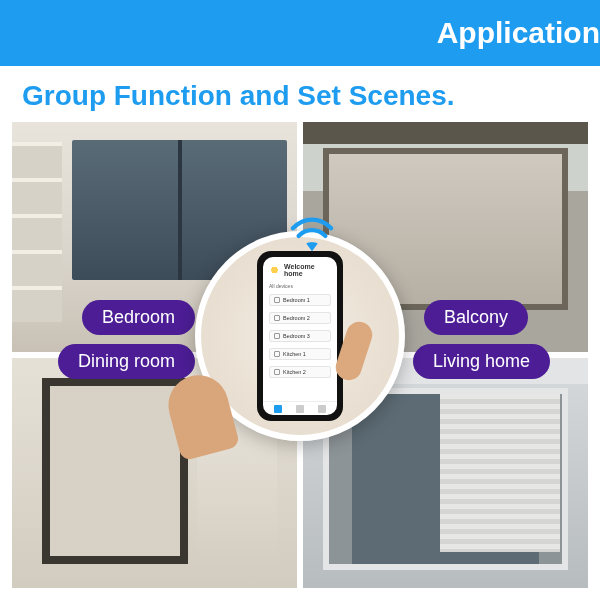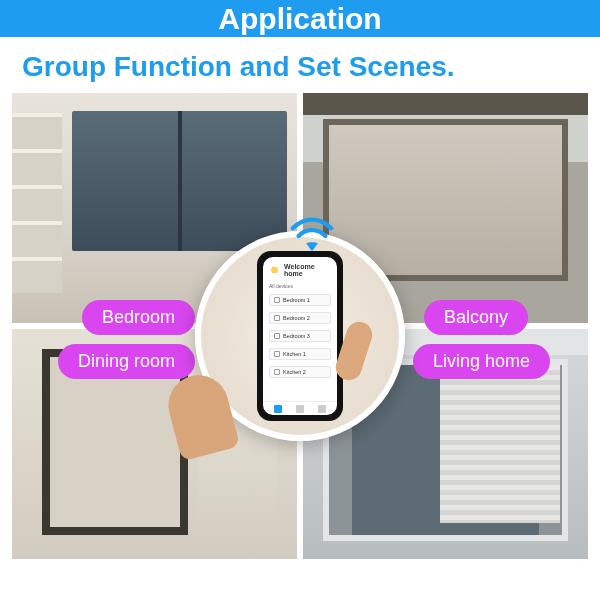--- a/index.html
+++ b/index.html
@@ -6,28 +6,28 @@
   body {
     width: 600px;
     height: 600px;
     font-family: Arial, Helvetica, sans-serif;
     background: #fff;
     overflow: hidden;
     position: relative;
   }
   .header {
     width: 100%;
-    height: 37px;
+    height: 66px;
     background: #1e9cf0;
     color: #fff;
     font-size: 30px;
     font-weight: bold;
     display: flex;
     align-items: center;
-    justify-content: center;
+    justify-content: flex-end;
   }
   .subtitle {
     padding: 14px 22px 10px;
     color: #1e9cf0;
     font-size: 28px;
     font-weight: bold;
   }
   .grid {
     display: grid;
     grid-template-columns: 1fr 1fr;
@@ -233,21 +233,21 @@
     position: absolute;
     left: 52%; top: 36%;
     transform: translateX(-50%);
     z-index: 25;
   }
   .wifi svg { width: 46px; height: 36px; }
 
   
   .label {
     position: absolute;
-    background: #d946ef;
+    background: #4c1d95;
     color: #fff;
     font-size: 18px;
     font-weight: 500;
     padding: 7px 20px;
     border-radius: 20px;
     z-index: 15;
     white-space: nowrap;
   }
   .label.bedroom-l { left: 82px; top: 300px; }
   .label.balcony-l { right: 72px; top: 300px; }

